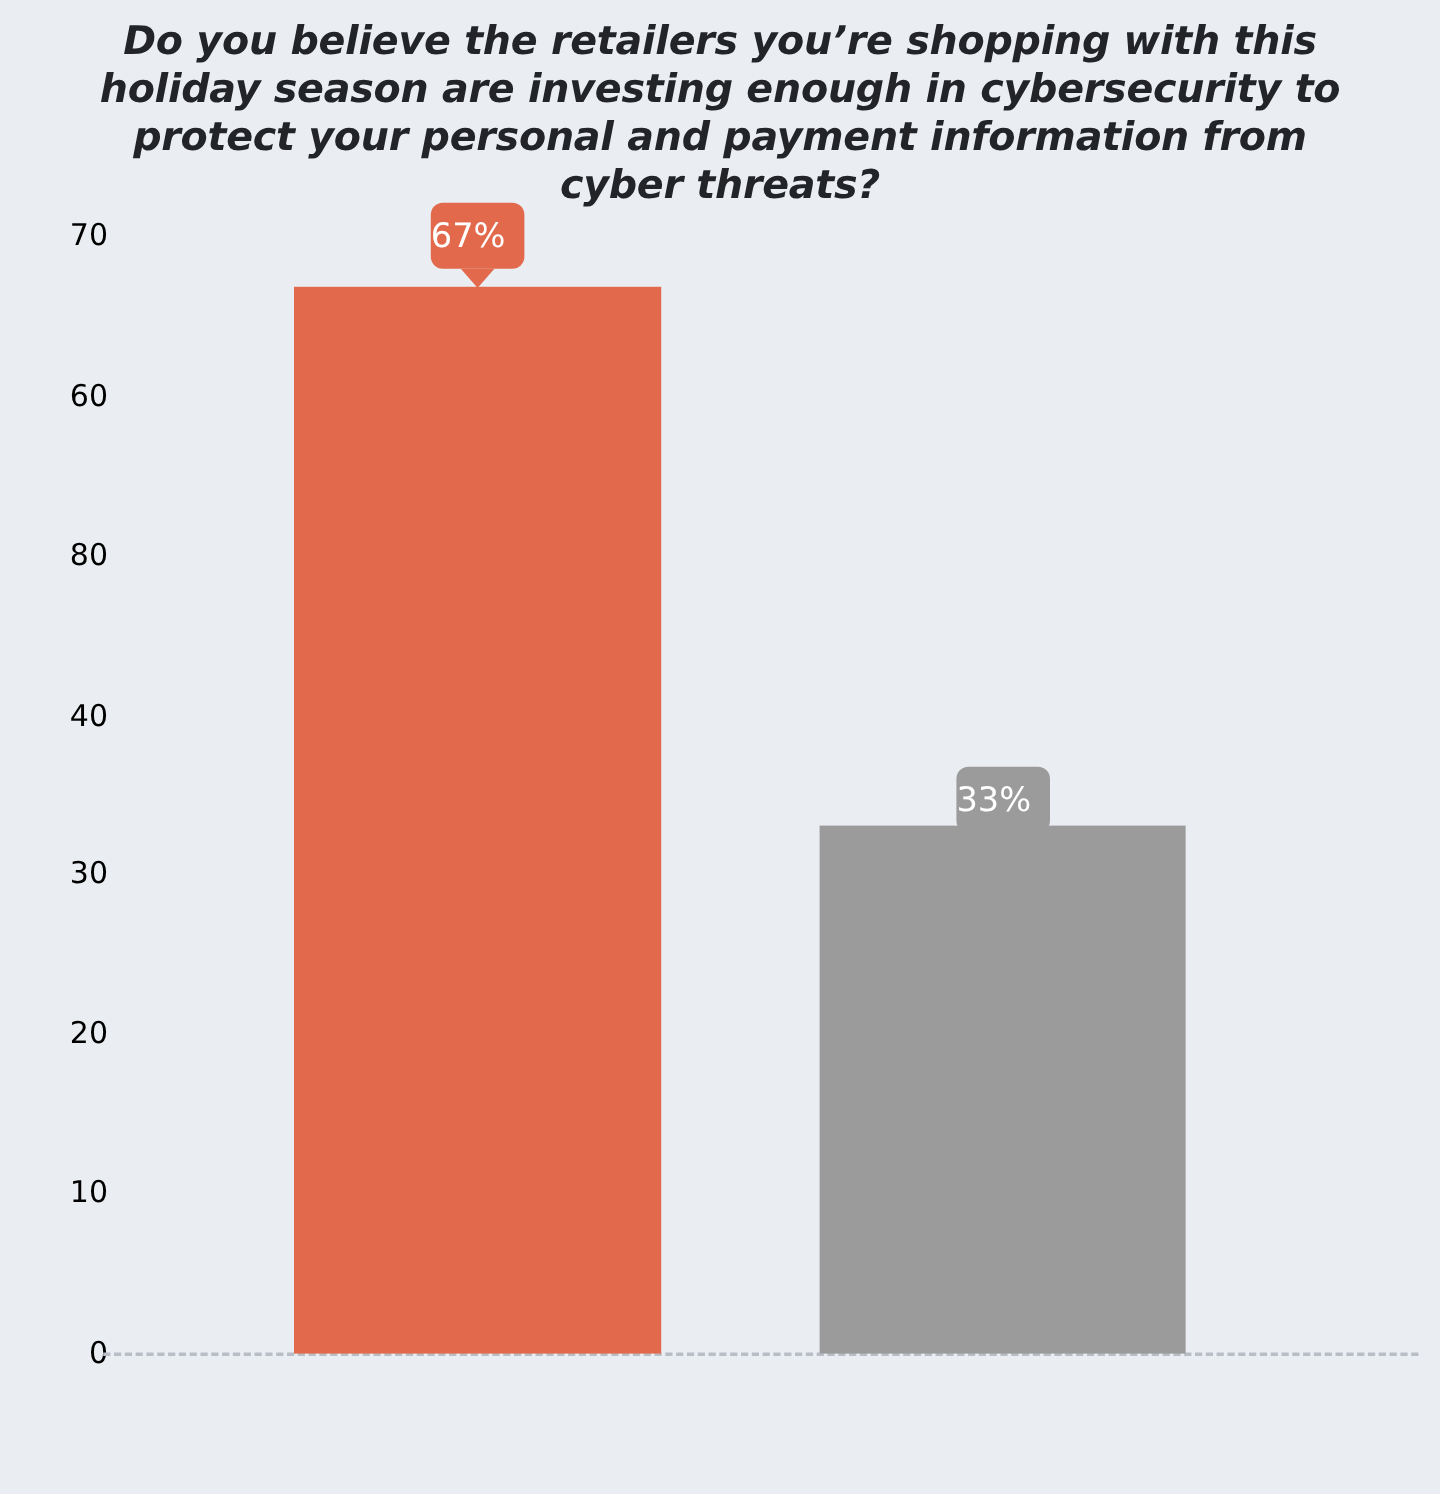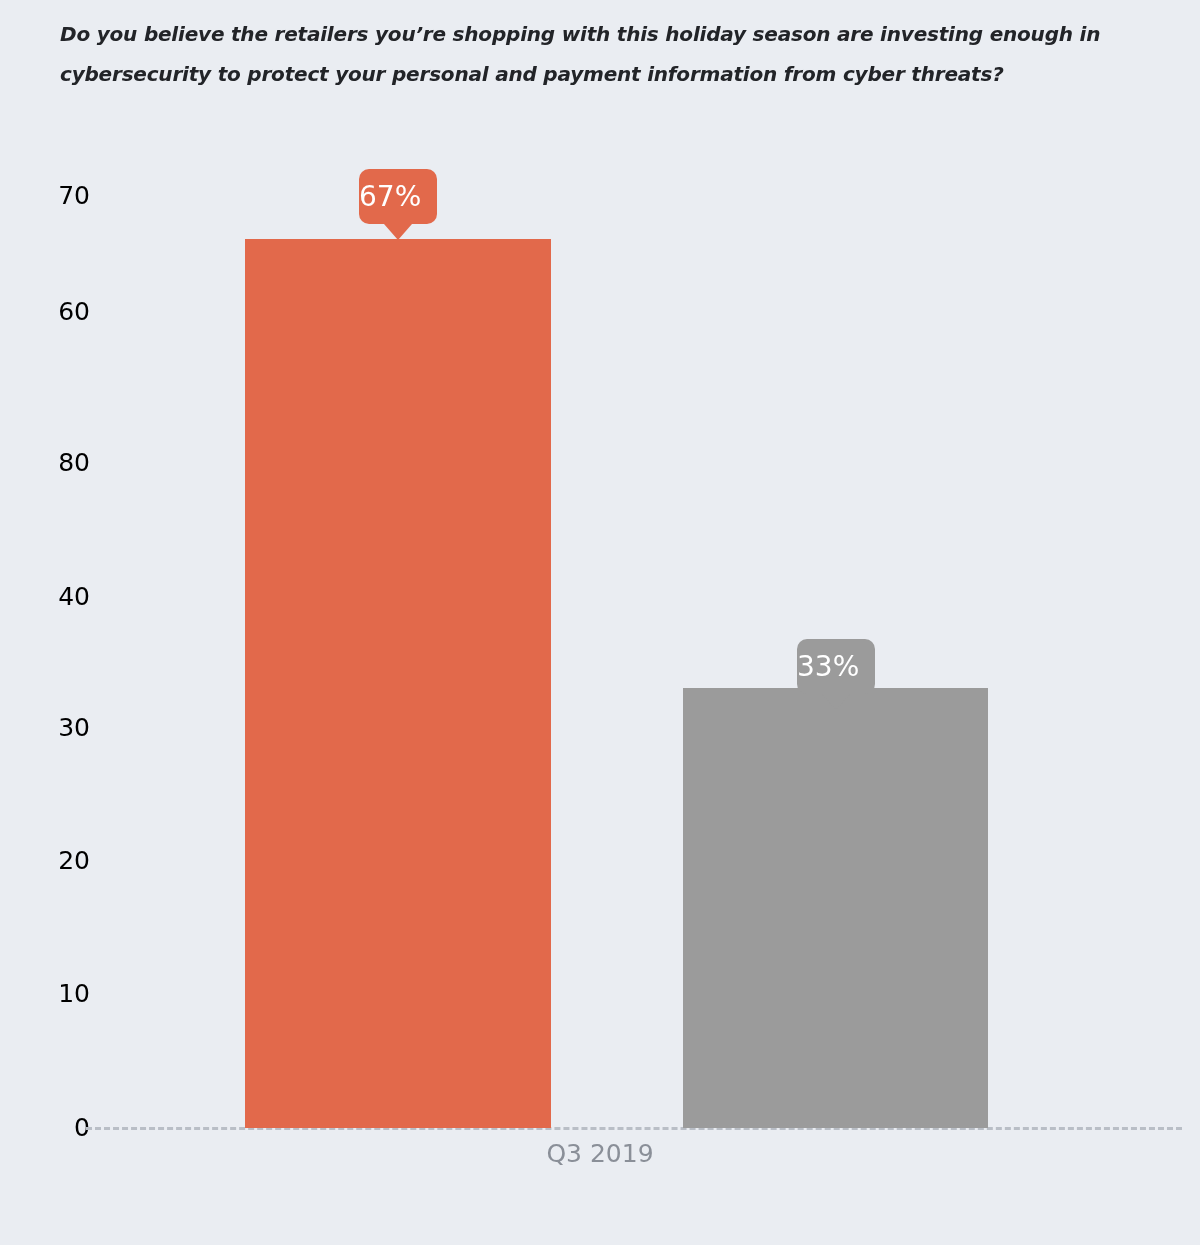--- a/index.html
+++ b/index.html
@@ -14,23 +14,23 @@
     overflow: hidden;
     position: relative;
   }
 
   
   #chart-title {
     position: absolute;
     left: 60px;
     top: 14px;
     width: 1080px;
-    text-align: left;
+    text-align: center;
     font-family: "DejaVu Sans", sans-serif;
-    font-size: 20px;
+    font-size: 33px;
     font-weight: bold;
     font-style: italic;
     line-height: 40px;
     color: #222428;
     letter-spacing: -0.2px;
     white-space: pre-line;
   }
 
   
   #plot-area {
@@ -134,21 +134,21 @@
   }
 </style>
 </head>
 <body>
 
 <div id="chart-title">Do you believe the retailers you’re shopping with this holiday season are investing enough in cybersecurity to protect your personal and payment information from cyber threats?</div>
 
 <div id="plot-area">
 
   <div class="y-tick-label" style="top:196px;">70</div>
-  <div class="y-tick-label" style="top:312px;">60</div>
+  <div class="y-tick-label" style="top:330px;">60</div>
   <div class="y-tick-label" style="top:463px;">80</div>
   <div class="y-tick-label" style="top:597px;">40</div>
   <div class="y-tick-label" style="top:728px;">30</div>
   <div class="y-tick-label" style="top:861px;">20</div>
   <div class="y-tick-label" style="top:994px;">10</div>
   <div class="y-tick-label" style="top:1128px;">0</div>
 
   <div id="baseline"></div>
 
   <div class="bar bar-no" style="left:245px; width:306px; height:889px;"></div>
@@ -156,16 +156,15 @@
   <div class="bar bar-yes" style="left:683px; width:305px; height:440px;"></div>
 
   <div class="data-label label-no" style="left:359px; top:169px;">
     <span>67%</span>
   </div>
 
   <div class="data-label label-yes" style="left:797px; top:618px;">
     <span>33%</span>
   </div>
 
-  <div id="x-axis-label">Q3 2019</div>
 
 
 </div>
 
 </body></html>

